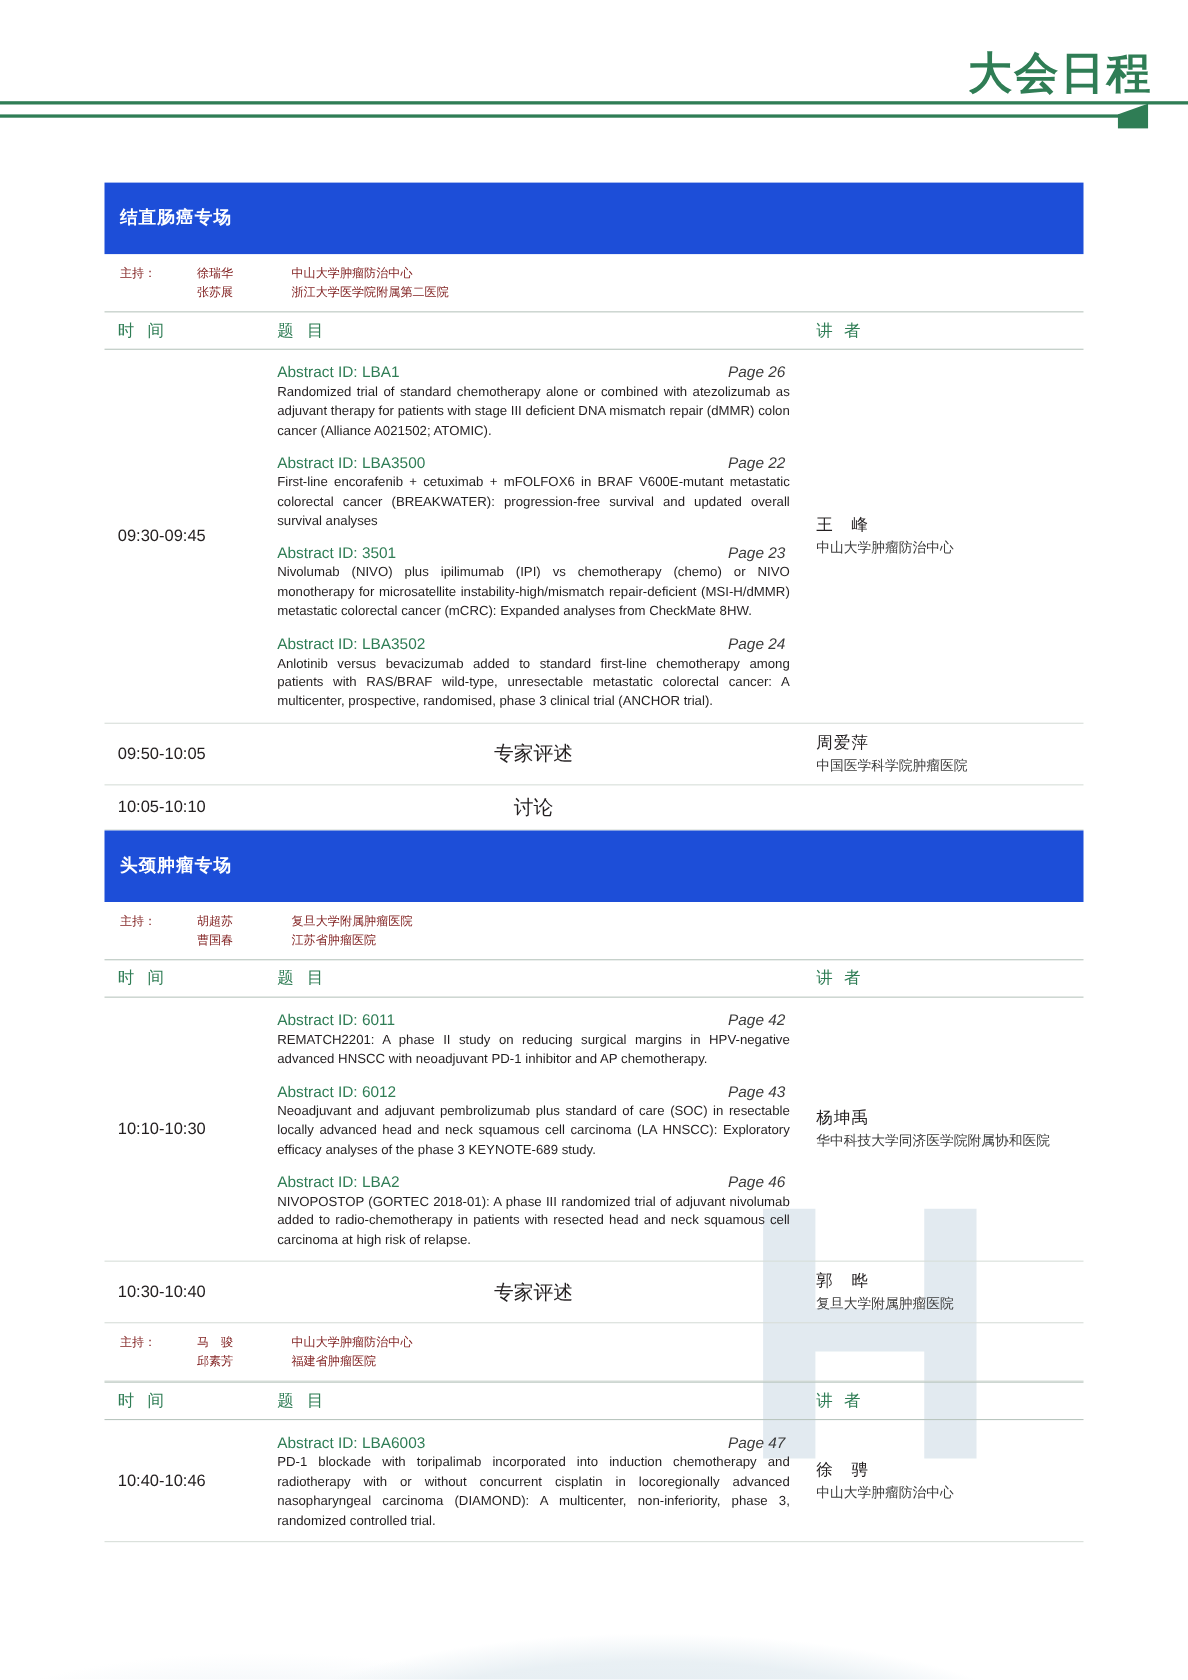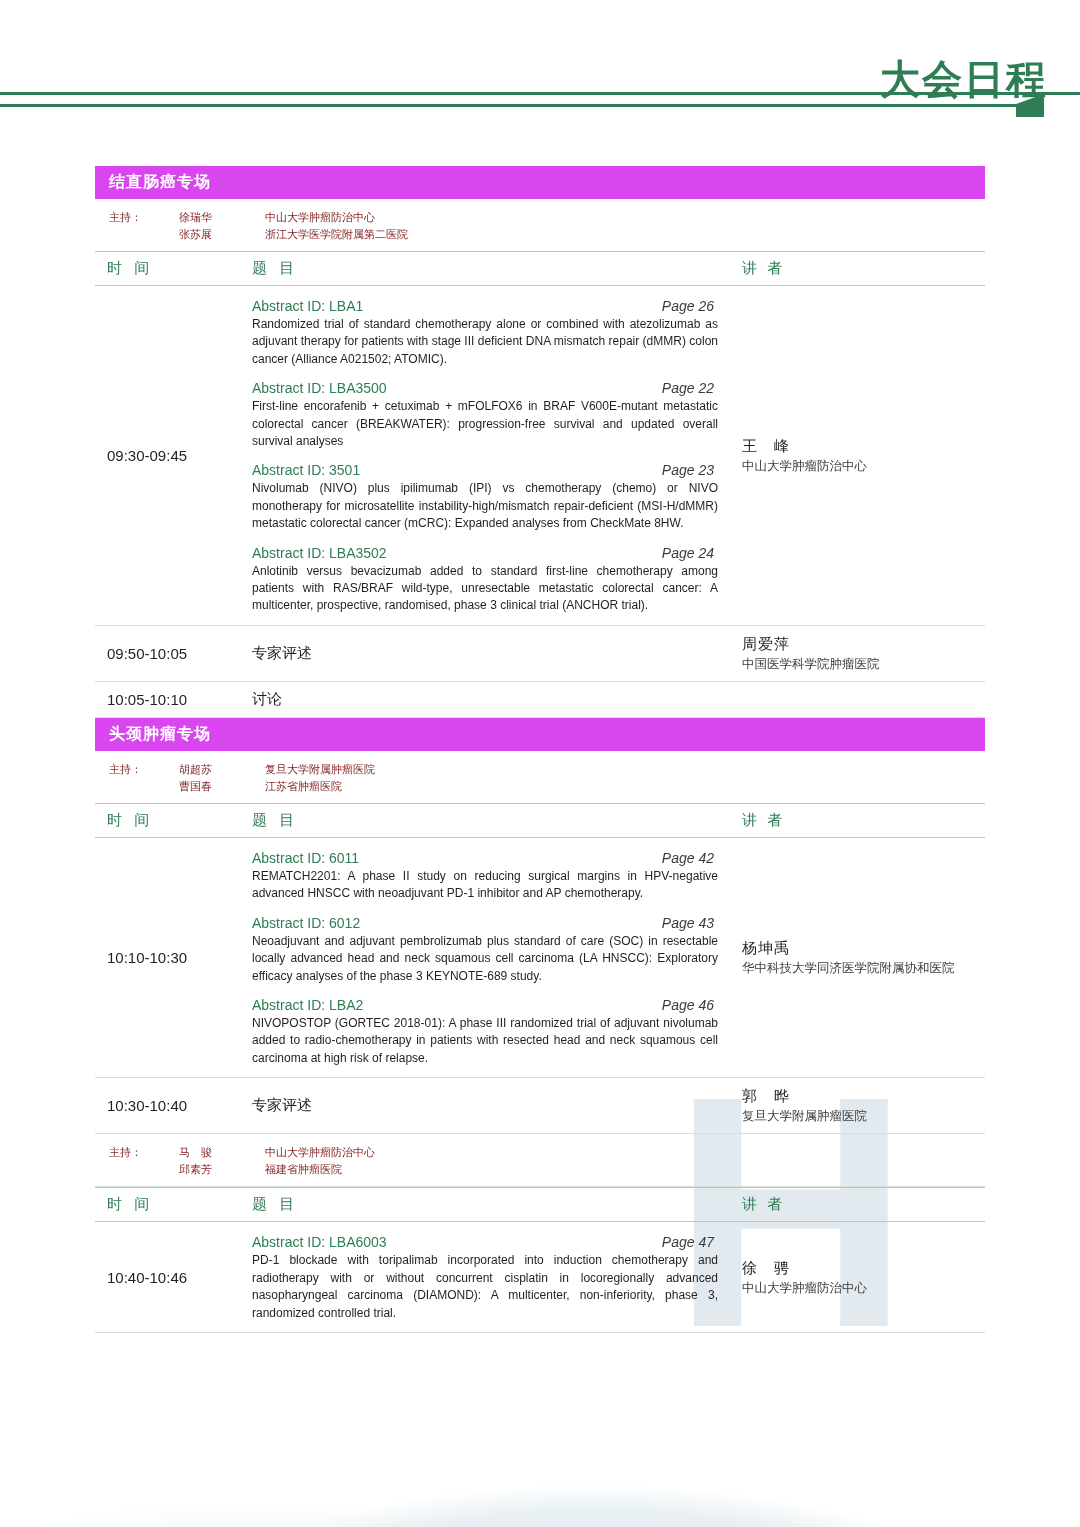--- a/index.html
+++ b/index.html
@@ -15,21 +15,21 @@
   }
 
   
   .page-header {
     position: relative;
     height: 128px;
   }
   .header-title {
     position: absolute;
     right: 32px;
-    top: 52px;
+    top: 39px;
     font-size: 40px;
     font-weight: bold;
     color: #2f7d55;
     letter-spacing: 2px;
   }
   .header-rule-outer {
     position: absolute;
     left: 0;
     right: 0;
     top: 92px;
@@ -82,25 +82,25 @@
   }
 
   
   .content {
     position: relative;
     z-index: 2;
     margin: 38px 95px 0 95px;
   }
 
   .section-bar {
-    background: #d946ef;
+    background: #1d4ed8;
     color: #ffffff;
     font-size: 16px;
     font-weight: bold;
-    padding: 6px 14px;
+    padding: 22px 14px;
     letter-spacing: 1px;
   }
 
   .chairs {
     padding: 10px 2px 8px 14px;
     font-size: 11px;
     color: #7f1d1d;
   }
   .chair-row { display: flex; line-height: 1.55; }
   .chair-label { width: 70px; flex: none; }
@@ -156,21 +156,21 @@
     margin-bottom: 2px;
     padding-right: 4px;
   }
   .abs-page { font-style: italic; color: #3b3b3b; }
   .abs-text {
     font-size: 12px;
     line-height: 1.45;
     text-align: justify;
     color: #231f20;
   }
-  .plain-cn { font-size: 15px; }
+  .plain-cn { font-size: 18px; text-align: center; }
   tr.thin td { padding-top: 8px; padding-bottom: 8px; }
 
   .chairs-inline { border-bottom: 1px solid #d8ded9; }
 </style>
 </head>
 <body>
 
 <div class="watermark">
   <div class="wm-blue"></div>
   <div class="wm-letter">H</div>

